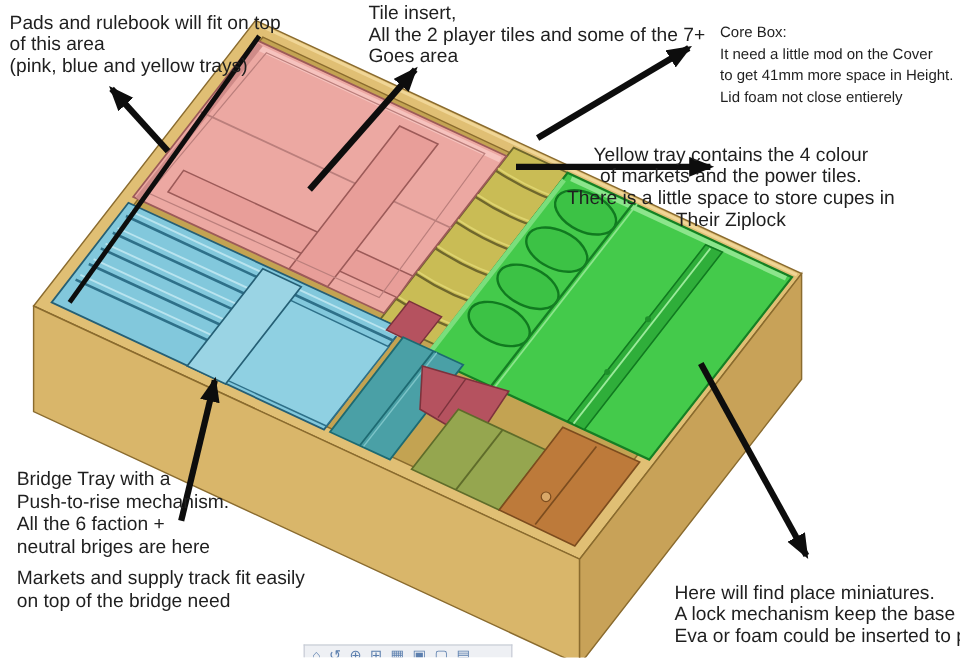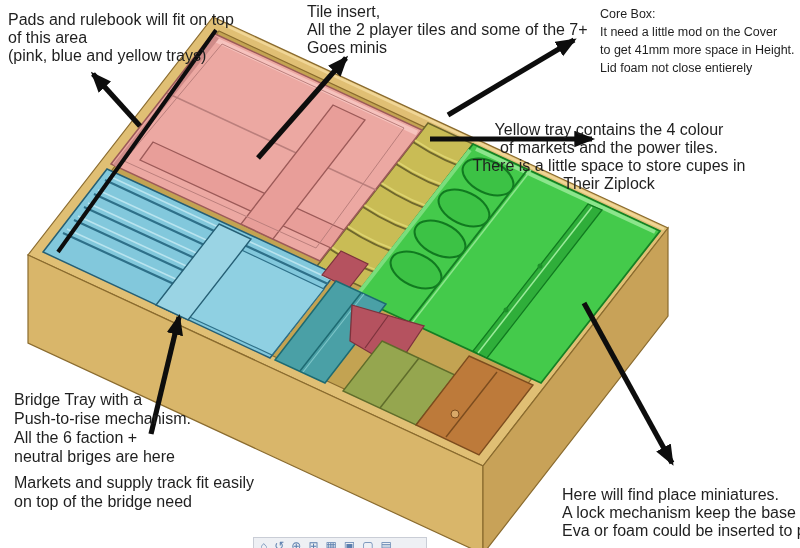--- a/index.html
+++ b/index.html
@@ -1,21 +1,21 @@
 <!DOCTYPE html>
 <html><head>
 <meta charset="utf-8">
 <style>
   html,body{margin:0;padding:0;background:#ffffff;}
   body{width:800px;height:548px;position:relative;overflow:hidden;
        font-family:"Liberation Sans",sans-serif;color:#1f1f1f;}
   #scene{position:absolute;left:0;top:0;width:800px;height:548px;}
   .ann{position:absolute;font-size:16px;line-height:18px;white-space:nowrap;}
   .ann div{white-space:nowrap;}
-  #t-core{font-size:12.5px;}
+  #t-core{font-size:12.5px;margin-top:13px;}
   #t-yellow{text-align:center;}
   #t-bridge,#t-markets{line-height:19px;}
   #toolbar{position:absolute;left:253px;top:537px;width:174px;height:11px;
            background:#eef0f4;border:1px solid #c9cdd6;border-bottom:none;
            overflow:hidden;display:flex;align-items:flex-start;gap:7px;
            padding:1px 4px 0 6px;box-sizing:border-box;}
   #toolbar span{font-size:12px;line-height:14px;color:#5c7fae;display:inline-block;}
 </style>
 </head>
 <body>
@@ -136,21 +136,21 @@
 
 <div class="ann" id="t-pads" style="left:8px;top:11px;">
   <div>Pads and rulebook will fit on top</div>
   <div>of this area</div>
   <div>(pink, blue and yellow trays)</div>
 </div>
 
 <div class="ann" id="t-tile" style="left:307px;top:3px;">
   <div>Tile insert,</div>
   <div>All the 2 player tiles and some of the 7+</div>
-  <div>Goes minis</div>
+  <div>Goes area</div>
 </div>
 
 <div class="ann" id="t-core" style="left:600px;top:5px;">
   <div>Core Box:</div>
   <div>It need a little mod on the Cover</div>
   <div>to get 41mm more space in Height.</div>
   <div>Lid foam not close entierely</div>
 </div>
 
 <div class="ann" id="t-yellow" style="right:6px;top:121px;width:370px;">

